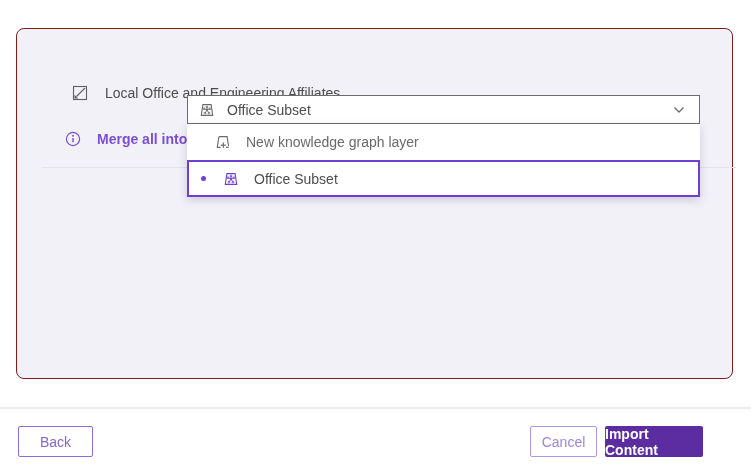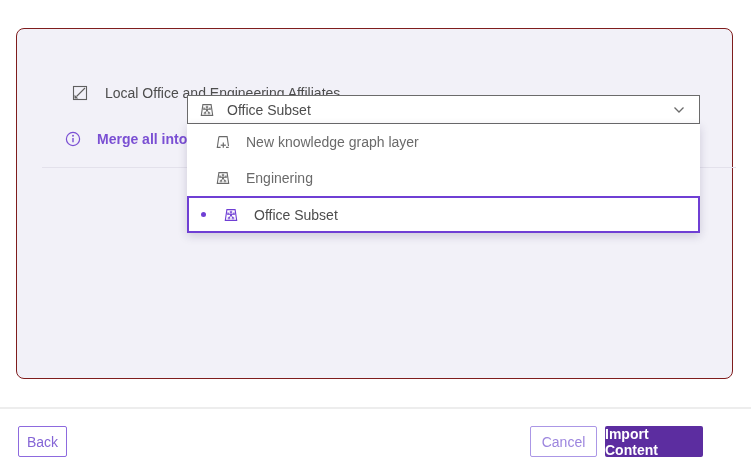--- a/index.html
+++ b/index.html
@@ -109,21 +109,21 @@
   .btn {
     position: absolute;
     top: 426px; height: 31px;
     display: flex; align-items: center; justify-content: center;
     font-size: 14px;
     font-family: "Liberation Sans", sans-serif;
     border-radius: 2px;
     cursor: pointer;
     background: #ffffff;
   }
-  .btn-back   { left: 18px;  width: 49px;  border: 1px solid #8d6ade; color: #8565d6; }
+  .btn-back   { left: 18px;  width: 75px;  border: 1px solid #8d6ade; color: #8565d6; }
   .btn-cancel { left: 530px; width: 67px;  border: 1px solid #ab97e6; color: #9c85de; }
   .btn-import { left: 605px; width: 98px; border: none; background: #5c2da0; color: #ffffff; font-weight: 600; }
 </style>
 </head>
 <body>
 
 <svg width="0" height="0" style="position:absolute">
   <defs>
     <g id="ic-edit-layer">
       <rect x="1.5" y="1.5" width="13" height="13" fill="none" stroke="currentColor" stroke-width="1.1"></rect>
@@ -195,26 +195,20 @@
     </span>
   </div>
 
   <div class="menu">
     <div class="menu-item">
       <svg class="icon16 menu-ic" viewBox="0 0 16 16">
           <use href="#ic-kg-new"></use>
         </svg>
       <span>New knowledge graph layer</span>
     </div>
-    <div class="menu-item">
-      <svg class="icon16 menu-ic" viewBox="0 0 16 16">
-          <use href="#ic-kg-layer"></use>
-        </svg>
-      <span>Enginering</span>
-    </div>
     <div class="menu-item selected">
       <span class="sel-dot"></span>
       <svg class="icon16" style="color:#6f3fd4" viewBox="0 0 16 16">
           <use href="#ic-kg-layer"></use>
         </svg>
       <span>Office Subset</span>
     </div>
   </div>
 
   <div class="footer-divider"></div>

